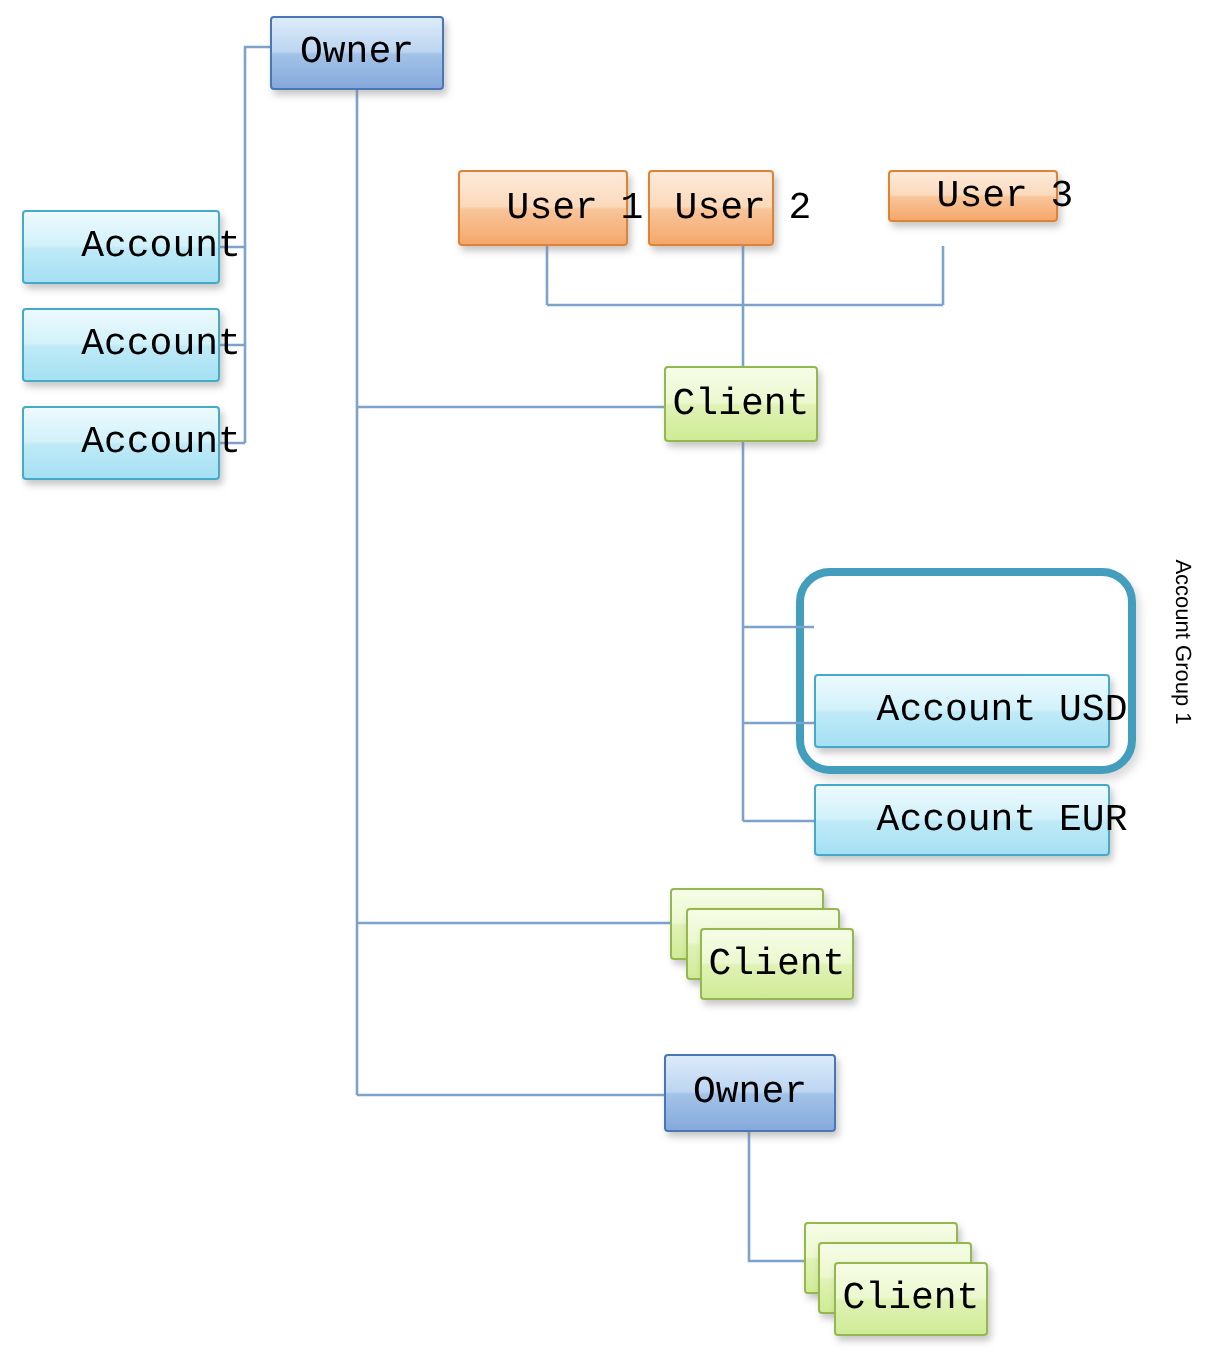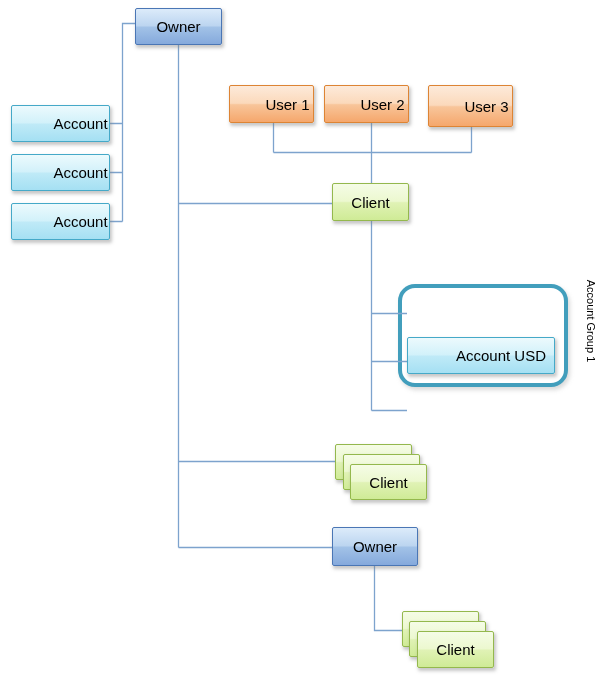--- a/index.html
+++ b/index.html
@@ -24,28 +24,29 @@
     stroke: var(--line, #7da3cd);
     stroke-width: 1.3;
   }
 
   .box {
     position: absolute;
     z-index: 3;
     display: flex;
     align-items: center;
     justify-content: center;
-    font-size: 15px;
+    font-size: 19px;
     line-height: 1;
     color: #000000;
     border: 1px solid #888;
     border-radius: 2px;
     box-shadow: 1.5px 2.5px 3.5px rgba(130,130,130,0.45);
     white-space: nowrap;
     box-sizing: border-box;
+    font-family: Liberation Mono, monospace;
   }
 
   .box-blue {
     background: linear-gradient(180deg, var(--blue_top, #dcebfa) 0%, #bcd5f0 48%, #a2c2e7 52%, var(--blue_bottom, #85a9dc) 100%);
     border-color: var(--blue_border, #4a76b5);
   }
   .box-cyan {
     background: linear-gradient(180deg, var(--cyan_top, #ecfafd) 0%, #d2f1fa 48%, #bfeaf7 52%, var(--cyan_bottom, #a5e0f3) 100%);
     border-color: var(--cyan_border, #45a9c8);
     padding-left: 40px;
@@ -84,22 +85,22 @@
     transform: rotate(90deg);
     white-space: nowrap;
   }
 
   
   .owner-top   { left: 135px; top: 8px;   width: 87px;  height: 37px; }
   .acct-1      { left: 11px;  top: 105px; width: 99px;  height: 37px; }
   .acct-2      { left: 11px;  top: 154px; width: 99px;  height: 37px; }
   .acct-3      { left: 11px;  top: 203px; width: 99px;  height: 37px; }
   .user-1      { left: 229px; top: 85px;  width: 85px;  height: 38px; }
-  .user-2      { left: 324px; top: 85px;  width: 85px;  height: 38px; }
-  .user-3      { left: 428px; top: 85px;  width: 85px;  height: 42px; }
+  .user-2      { left: 324px; top: 85px;  width: 63px;  height: 38px; }
+  .user-3      { left: 444px; top: 85px;  width: 85px;  height: 26px; }
   .client-1    { left: 332px; top: 183px; width: 77px;  height: 38px; }
   .acct-usd    { left: 407px; top: 295px; width: 148px; height: 37px; z-index: 4; margin-top: 42px; }
   .acct-gbp    { left: 407px; top: 342px; width: 148px; height: 37px; z-index: 4; }
   .acct-eur    { left: 407px; top: 392px; width: 148px; height: 36px; }
   .stack1-back  { left: 335px; top: 444px; width: 77px; height: 36px; }
   .stack1-mid   { left: 343px; top: 454px; width: 77px; height: 36px; z-index: 4; }
   .stack1-front { left: 350px; top: 464px; width: 77px; height: 36px; z-index: 5; }
   .owner-2     { left: 332px; top: 527px; width: 86px;  height: 39px; }
   .stack2-back  { left: 402px; top: 611px; width: 77px; height: 36px; }
   .stack2-mid   { left: 409px; top: 621px; width: 77px; height: 36px; z-index: 4; }
@@ -127,20 +128,21 @@
   <div class="box box-orange user-1">User 1</div>
   <div class="box box-orange user-2">User 2</div>
   <div class="box box-orange user-3">User 3</div>
 
   <div class="box box-green client-1">Client</div>
 
   <div class="group-frame"></div>
   <div class="group-label">Account Group 1</div>
 
   <div class="box box-cyan acct-usd">Account USD</div>
+  <div class="box box-cyan acct-eur">Account EUR</div>
 
   <div class="box box-green stack1-back"></div>
   <div class="box box-green stack1-mid"></div>
   <div class="box box-green stack1-front">Client</div>
 
   <div class="box box-blue owner-2">Owner</div>
 
   <div class="box box-green stack2-back"></div>
   <div class="box box-green stack2-mid"></div>
   <div class="box box-green stack2-front">Client</div>

